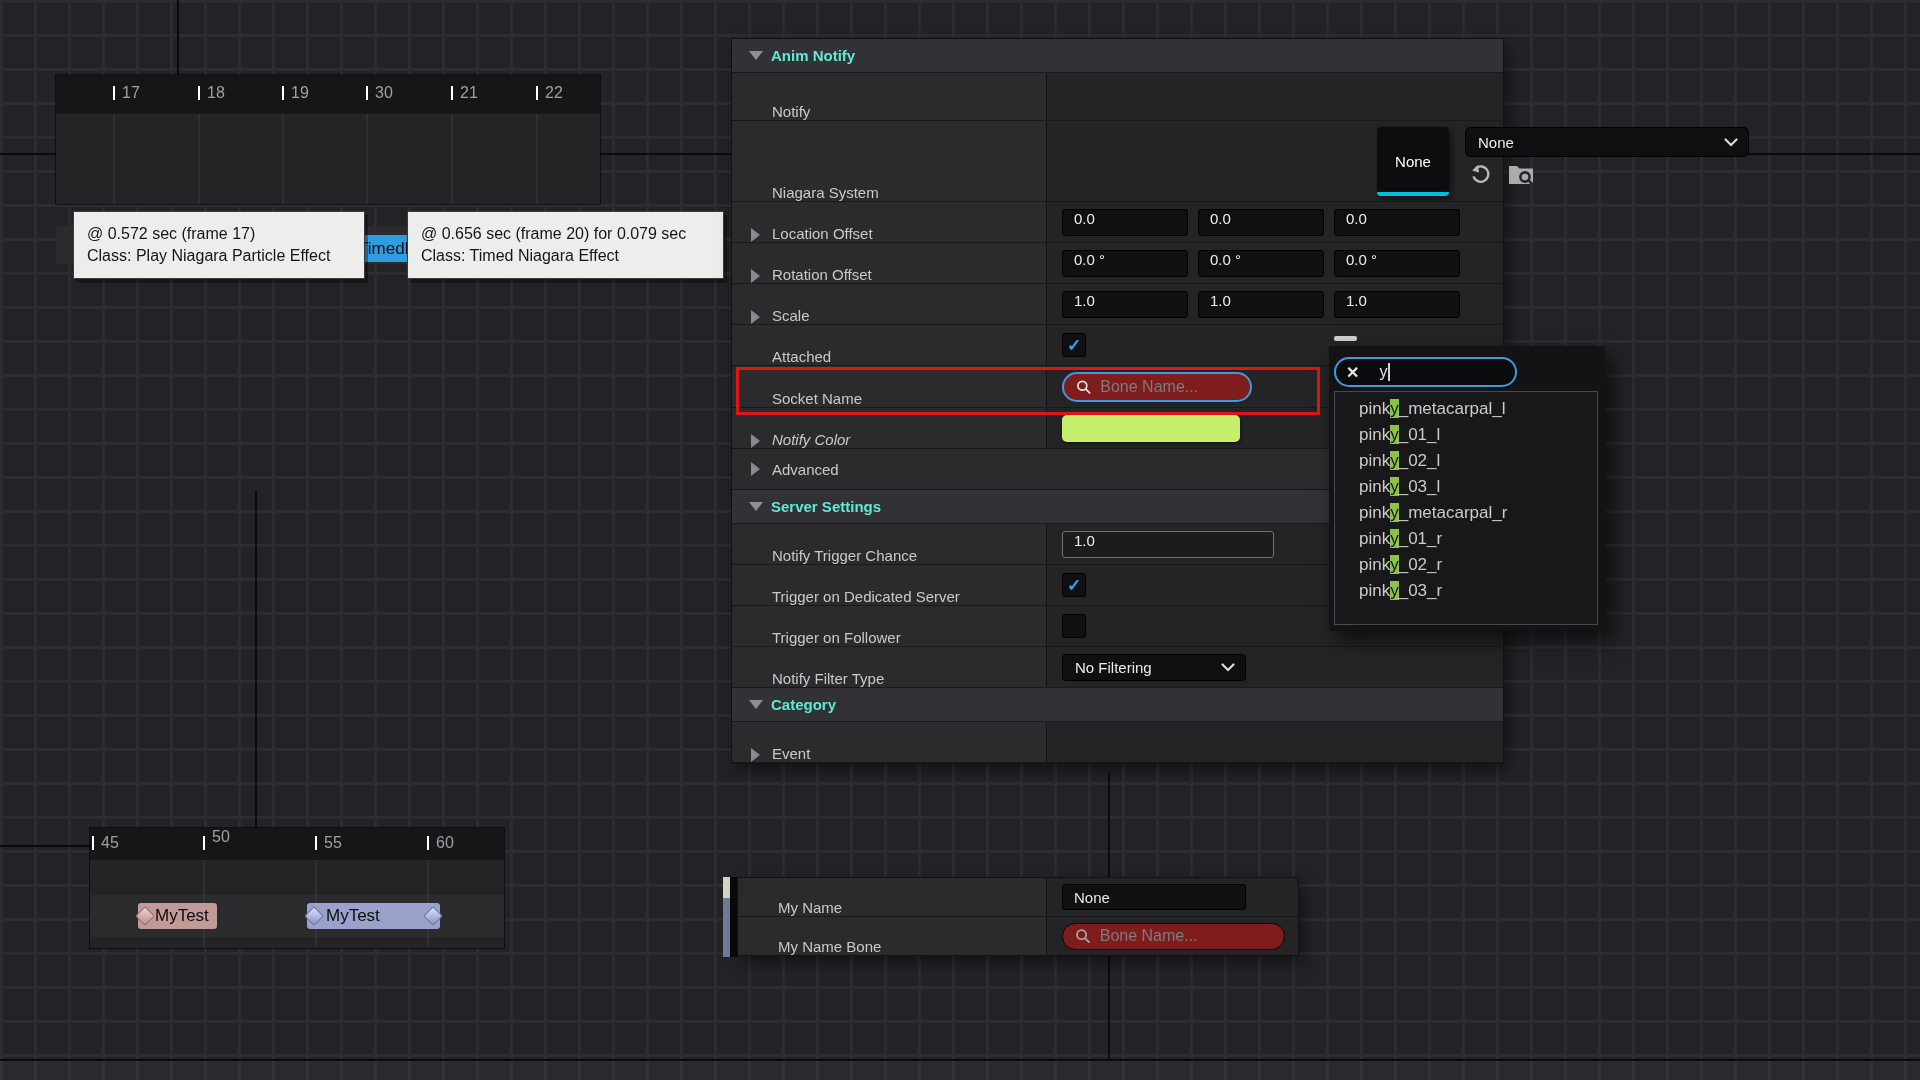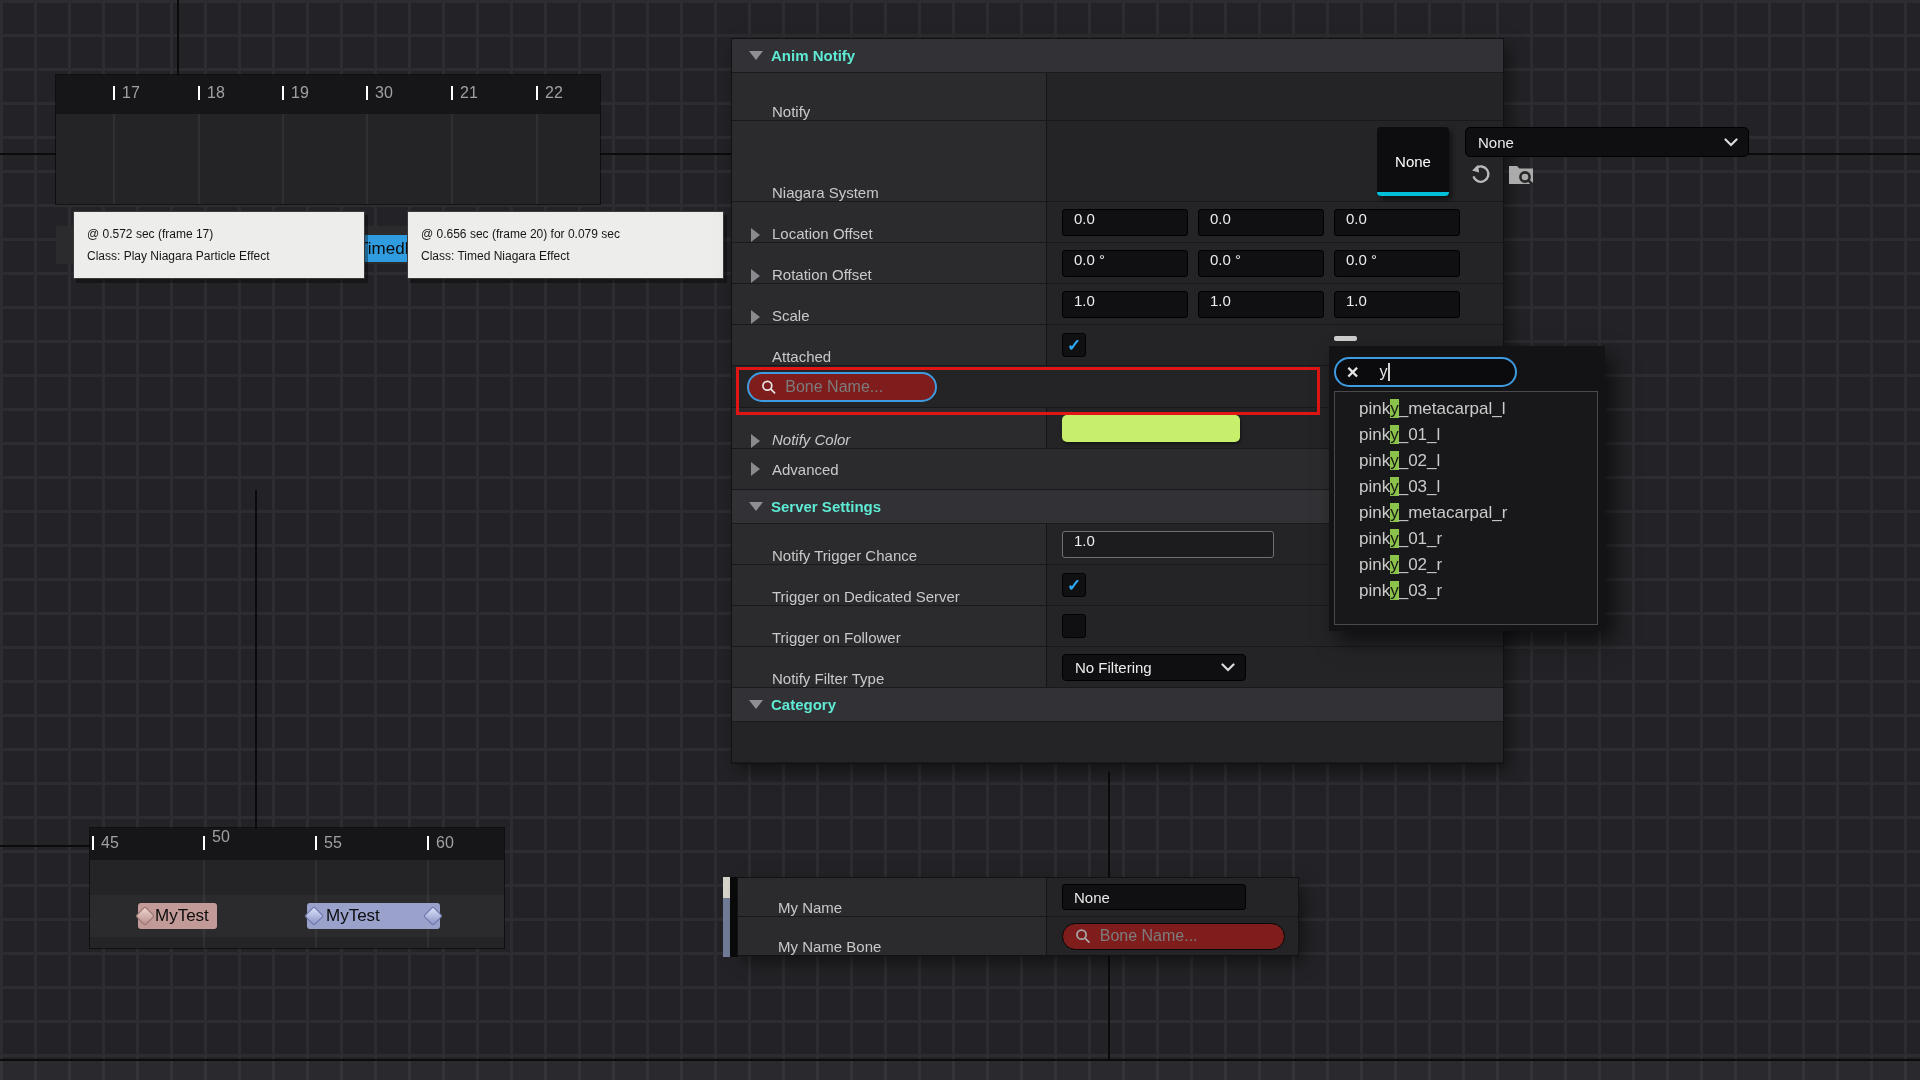--- a/index.html
+++ b/index.html
@@ -21,21 +21,21 @@
   .tl-tick{position:absolute;top:0;}
   .tl-tick .mark{position:absolute;left:0;top:11px;width:2px;height:14px;background:#fff;}
   .tl-tick .lab{position:absolute;left:9px;top:9px;color:#9fa0a3;font-size:16px;}
   .tl-vline{position:absolute;width:2px;background:rgba(255,255,255,0.05);}
   .tl-strip{position:absolute;left:0;right:0;background:#2b2b2e;}
   .notify-pill{position:absolute;height:27px;border-radius:3px;color:#0d0d0d;font-size:17px;line-height:27px;padding-left:20px;white-space:nowrap;overflow:hidden;box-sizing:border-box;}
   .diamond{position:absolute;width:15px;height:15px;transform:rotate(45deg);border-radius:2px;box-sizing:border-box;}
 
   
   .tooltip{position:absolute;background:#ededeb;border:1px solid #3a3a3a;box-shadow:3px 4px 0 rgba(0,0,0,0.35);
-    color:#161616;font-size:12px;line-height:22px;padding:11px 13px;box-sizing:border-box;}
+    color:#161616;font-size:16px;line-height:22px;padding:11px 13px;box-sizing:border-box;}
 
   
   .panel{position:absolute;background:#242427;box-shadow:0 0 0 1px #121214, 5px 7px 16px rgba(0,0,0,0.5);}
   .sec-header{position:relative;height:34px;background:#323236;border-bottom:1px solid #1a1a1c;box-sizing:border-box;
     display:flex;align-items:center;padding-left:39px;color:#5eead4;font-size:15px;font-weight:bold;}
   .tri-down{position:absolute;left:17px;top:12px;width:0;height:0;border-left:7px solid transparent;border-right:7px solid transparent;border-top:9px solid #8f8f93;}
   .tri-right{position:absolute;left:19px;width:0;height:0;border-top:7px solid transparent;border-bottom:7px solid transparent;border-left:9px solid #8a8a8e;}
   .prow{position:relative;display:flex;border-bottom:1px solid #19191b;box-sizing:border-box;}
   .prow .lbl{width:315px;flex:none;background:#2b2b2e;border-right:1px solid #141416;box-sizing:border-box;
     position:relative;display:flex;align-items:flex-end;padding-left:40px;color:#c9c9c9;font-size:15px;}
@@ -257,20 +257,23 @@
           <span>Attached</span>
         </div>
       <div class="val">
         <div class="checkbox">
             <span class="check">✓</span>
           </div>
       </div>
     </div>
 
     <div class="prow" style="height:42px;">
+      <div class="lbl">
+          <span>Socket Name</span>
+        </div>
       <div class="val">
         <div class="searchpill blue" style="width:190px;">
           <svg width="18" height="18" viewBox="0 0 18 18">
               <circle cx="7.5" cy="7.5" r="5.2" fill="none" stroke="#e6e6e6" stroke-width="2"></circle>
               <line x1="11.6" y1="11.6" x2="16" y2="16" stroke="#e6e6e6" stroke-width="2" stroke-linecap="round"></line>
             </svg>
           <input placeholder="Bone Name..." style="">
         </div>
       </div>
     </div>
@@ -339,20 +342,24 @@
         </div>
       </div>
     </div>
 
     <div class="sec-header">
       <span class="tri-down"></span>
       <span>Category</span>
     </div>
 
     <div class="prow" style="height:41px;">
+      <div class="lbl">
+          <span class="tri-right"></span>
+          <span>Event</span>
+        </div>
       <div class="val"></div>
     </div>
   </div>
 
   <div class="red-rect" style="left:736px;top:367px;width:578px;height:42px;"></div>
 
   <div class="dash" style="left:1334px;top:336px;"></div>
   <div class="popup" style="left:1329px;top:346px;width:276px;height:285px;">
     <div class="popup-pill">
       <span class="x">✕</span>

